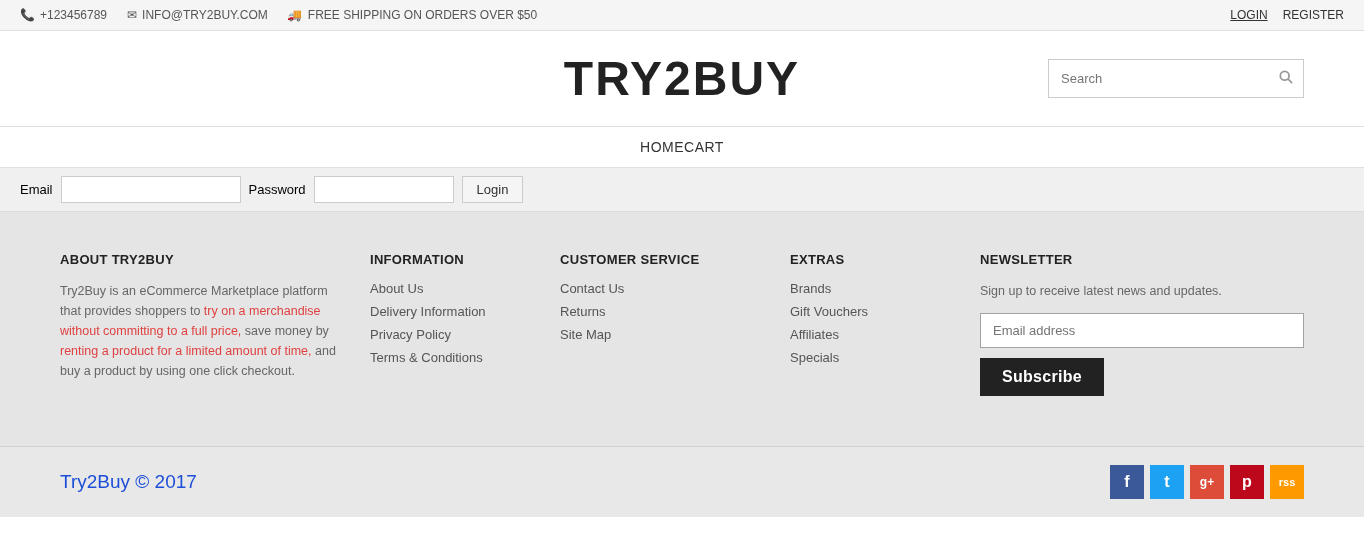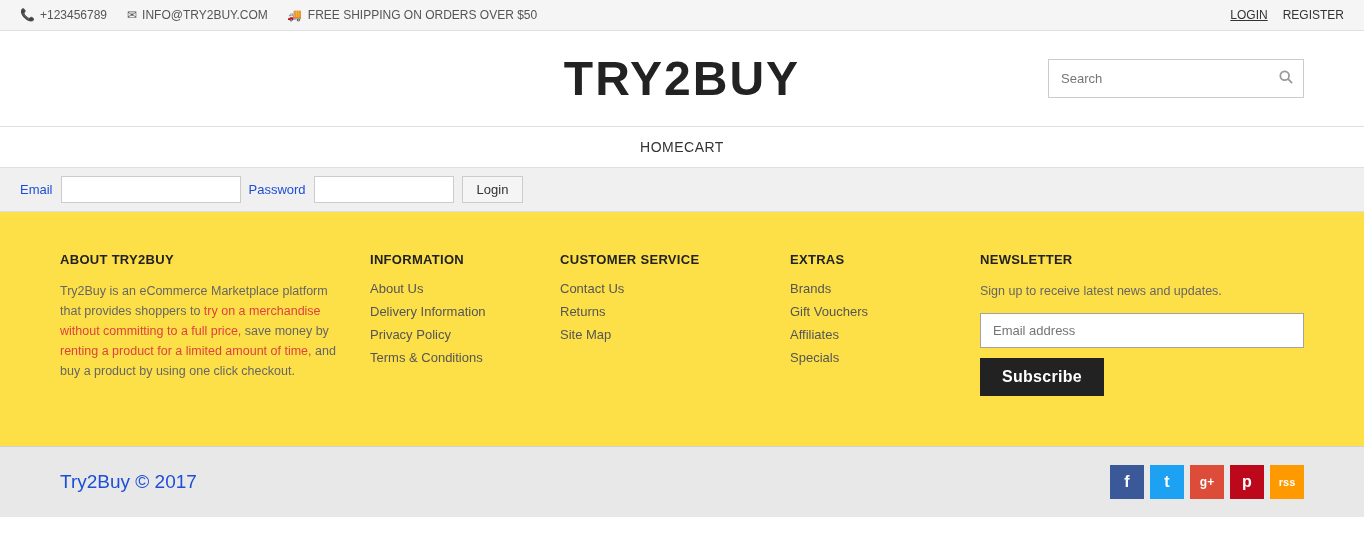--- a/index.html
+++ b/index.html
@@ -78,21 +78,21 @@
 
     
     .login-bar {
       background: #f0f0f0;
       border-bottom: 1px solid #ddd;
       padding: 8px 20px;
       display: flex;
       align-items: center;
       gap: 8px;
     }
-    .login-bar label { font-size: 13px; color: #1d4ed8; }
+    .login-bar label { font-size: 13px; color: #000000; }
     .login-bar input[type="text"],
     .login-bar input[type="password"] {
       border: 1px solid #ccc;
       padding: 5px 8px;
       font-size: 13px;
       outline: none;
       background: #fff;
     }
     .login-bar input[type="text"] { width: 180px; }
     .login-bar input[type="password"] { width: 140px; }
@@ -100,21 +100,21 @@
       background: #f5f5f5;
       border: 1px solid #ccc;
       padding: 5px 14px;
       font-size: 13px;
       cursor: pointer;
       color: #333;
     }
 
     
     .main-content {
-      background: #fde047;
+      background: #e5e5e5;
       padding: 40px 60px 50px 60px;
     }
 
     .footer-grid {
       display: grid;
       grid-template-columns: 280px 160px 200px 160px 1fr;
       gap: 30px;
     }
 
     .footer-section h3 {

